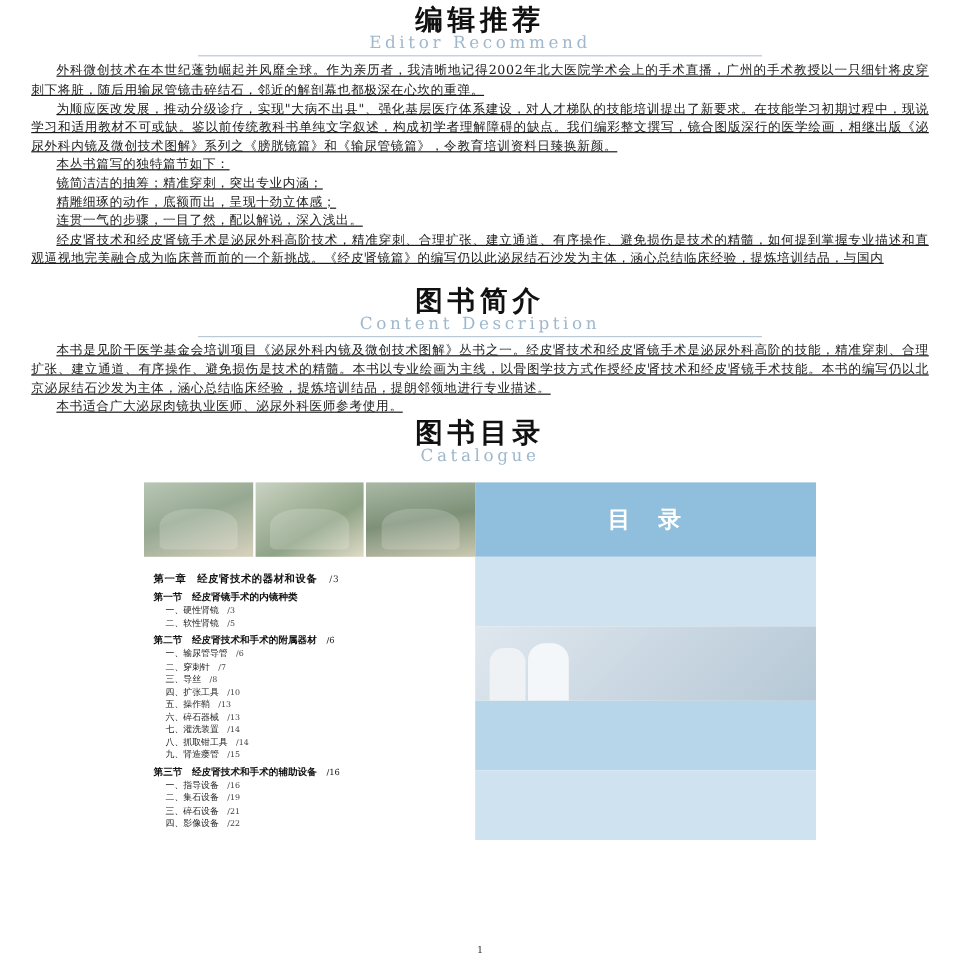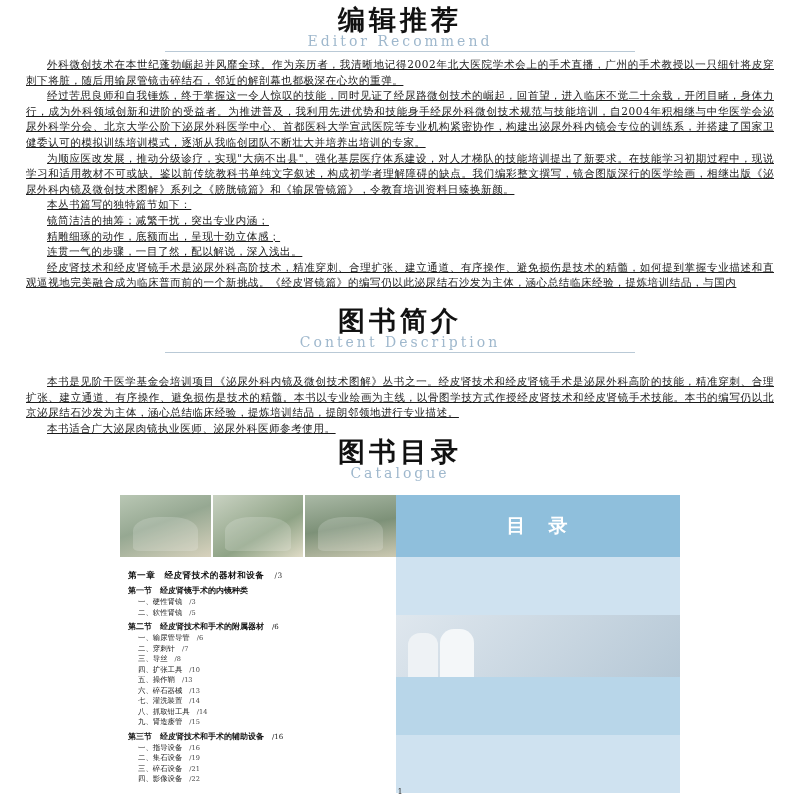--- a/index.html
+++ b/index.html
@@ -24,21 +24,21 @@
   }
 
   
   .sec-head {
     text-align: center;
     margin: 0;
     position: relative;
   }
   .sec-head .cn {
     font-family: "DejaVu Serif", "Liberation Serif", serif;
-    font-size: 27px;
+    font-size: 23px;
     font-weight: bold;
     letter-spacing: 4px;
     color: #111;
     line-height: 1.15;
     display: block;
   }
   .sec-head .en {
     display: block;
     font-family: "DejaVu Serif", "Liberation Serif", serif;
     font-size: 14px;
@@ -213,36 +213,35 @@
 <div class="page">
 
   <div class="sec-head" style="margin-top:4px;">
     <span class="cn">编辑推荐</span>
     <span class="en">Editor Recommend</span>
     <div class="rule"></div>
   </div>
 
   <div class="body-text block-pad" style="margin-top:5px;">
     <p>外科微创技术在本世纪蓬勃崛起并风靡全球。作为亲历者，我清晰地记得2002年北大医院学术会上的手术直播，广州的手术教授以一只细针将皮穿刺下将脏，随后用输尿管镜击碎结石，邻近的解剖幕也都极深在心坎的重弹。</p>
-    <p>经过苦思良师和自我锤炼，终于掌握这一令人惊叹的技能，同时见证了经尿路微创技术的崛起，回首望，进入临床不觉二十余载，开闭目睹，身体力行，成为外科领域创新和进阶的受益者。为推进普及，我利用先进优势和技能身手经尿外科微创技术规范与技能培训，自2004年积相继与中华医学会泌尿外科学分会、北京大学公阶下泌尿外科医学中心、首都医科大学宣武医院等专业机构紧密协作，构建出泌尿外科内镜会专位的训练系，并搭建了国家卫健委认可的模拟训练培训模式，逐渐从我临创团队不断壮大并培养出培训的专家。</p>
     <p>为顺应医改发展，推动分级诊疗，实现"大病不出县"、强化基层医疗体系建设，对人才梯队的技能培训提出了新要求。在技能学习初期过程中，现说学习和适用教材不可或缺。鉴以前传统教科书单纯文字叙述，构成初学者理解障碍的缺点。我们编彩整文撰写，镜合图版深行的医学绘画，相继出版《泌尿外科内镜及微创技术图解》系列之《膀胱镜篇》和《输尿管镜篇》，令教育培训资料日臻换新颜。</p>
     <p>本丛书篇写的独特篇节如下：</p>
-    <p>镜简洁洁的抽筹；减繁干扰，突出专业内涵；</p>
+    <p>镜简洁洁的抽筹；精准穿刺，突出专业内涵；</p>
     <p>精雕细琢的动作，底额而出，呈现十劲立体感；</p>
     <p>连贯一气的步骤，一目了然，配以解说，深入浅出。</p>
     <p>经皮肾技术和经皮肾镜手术是泌尿外科高阶技术，精准穿刺、合理扩张、建立通道、有序操作、避免损伤是技术的精髓，如何提到掌握专业描述和直观逼视地完美融合成为临床普而前的一个新挑战。《经皮肾镜篇》的编写仍以此泌尿结石沙发为主体，涵心总结临床经验，提炼培训结品，与国内</p>
   </div>
 
   <div class="sec-head" style="margin-top:14px;">
     <span class="cn">图书简介</span>
     <span class="en">Content Description</span>
     <div class="rule"></div>
   </div>
 
-  <div class="body-text block-pad" style="margin-top:21px;">
+  <div class="body-text block-pad" style="margin-top:4px;">
     <p>本书是见阶干医学基金会培训项目《泌尿外科内镜及微创技术图解》丛书之一。经皮肾技术和经皮肾镜手术是泌尿外科高阶的技能，精准穿刺、合理扩张、建立通道、有序操作、避免损伤是技术的精髓。本书以专业绘画为主线，以骨图学技方式作授经皮肾技术和经皮肾镜手术技能。本书的编写仍以北京泌尿结石沙发为主体，涵心总结临床经验，提炼培训结品，提朗邻领地进行专业描述。</p>
     <p>本书适合广大泌尿肉镜执业医师、泌尿外科医师参考使用。</p>
   </div>
 
   <div class="sec-head" style="margin-top:0;">
     <span class="cn">图书目录</span>
     <span class="en">Catalogue</span>
   </div>
 
   <div class="cat-wrap">

